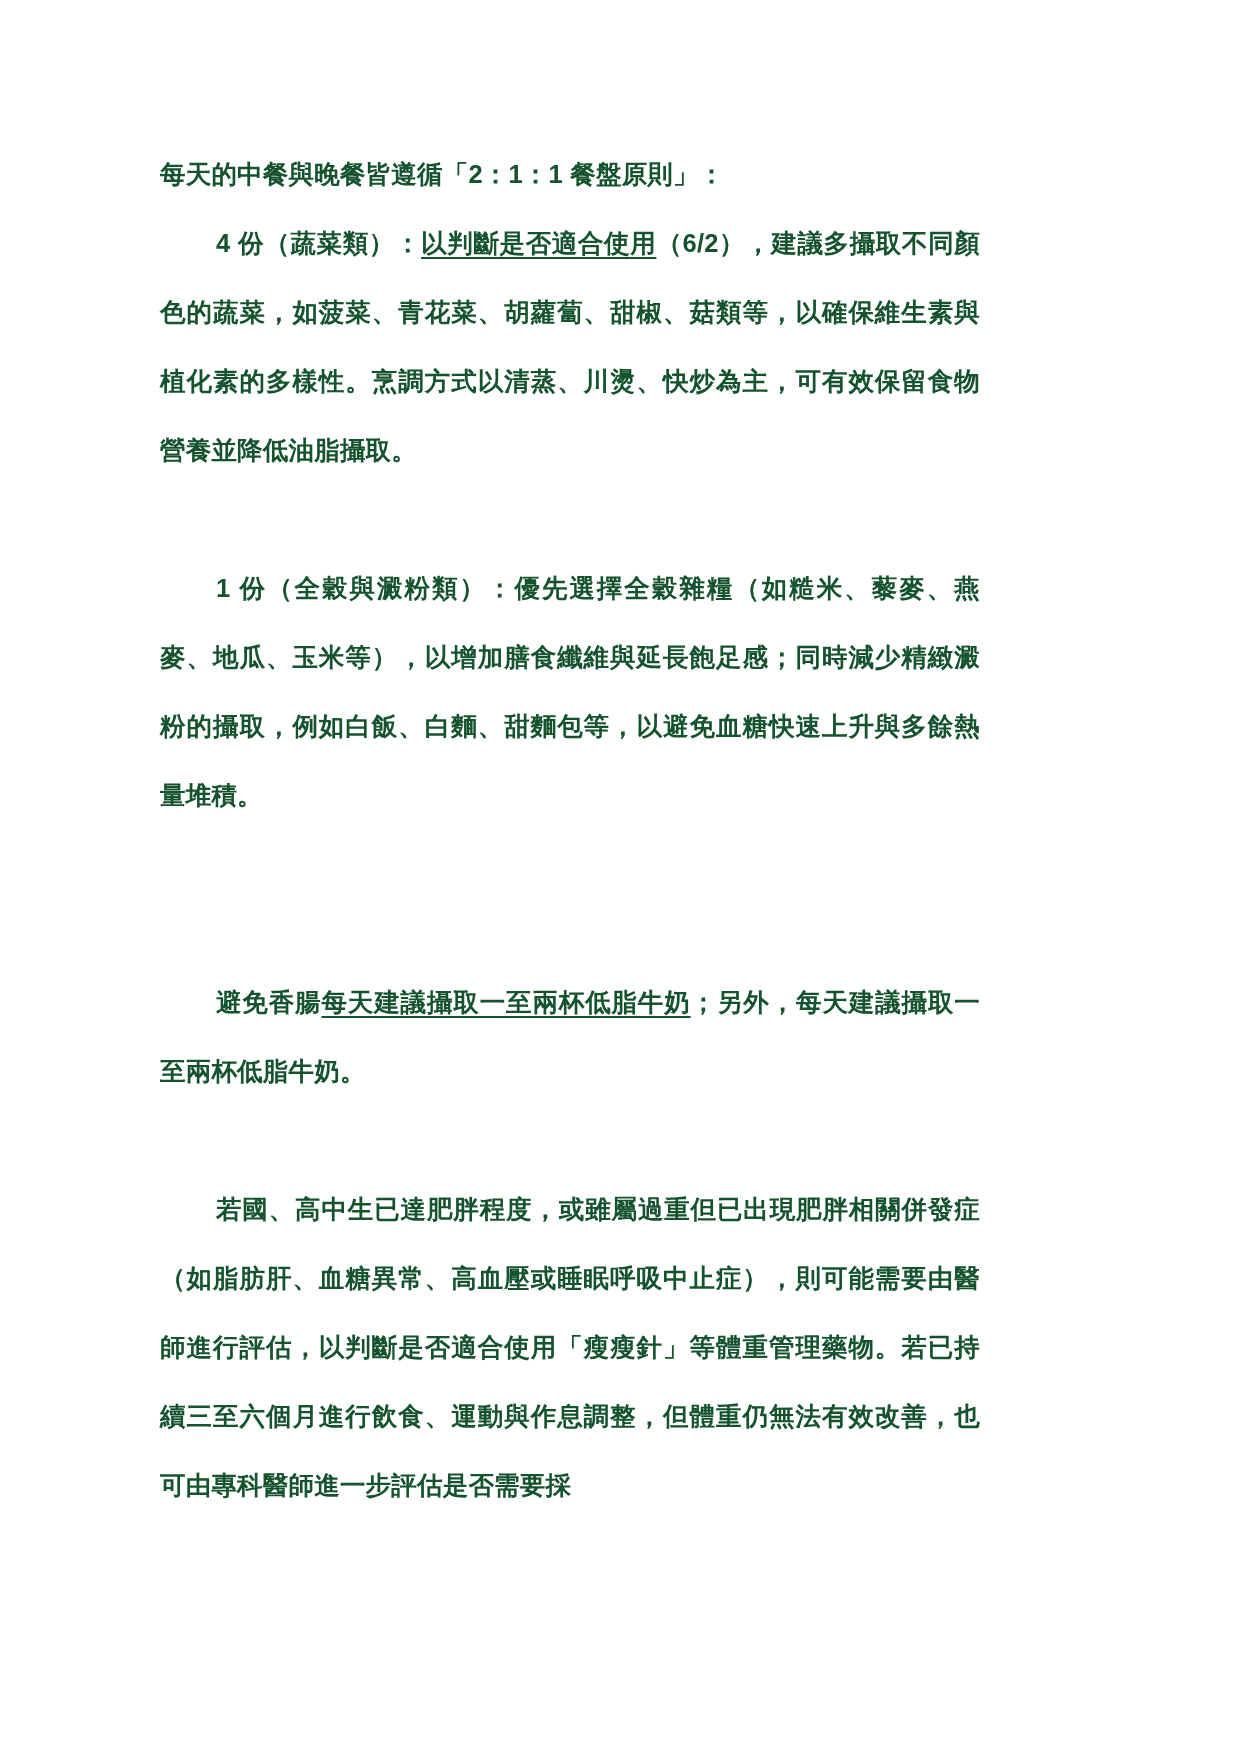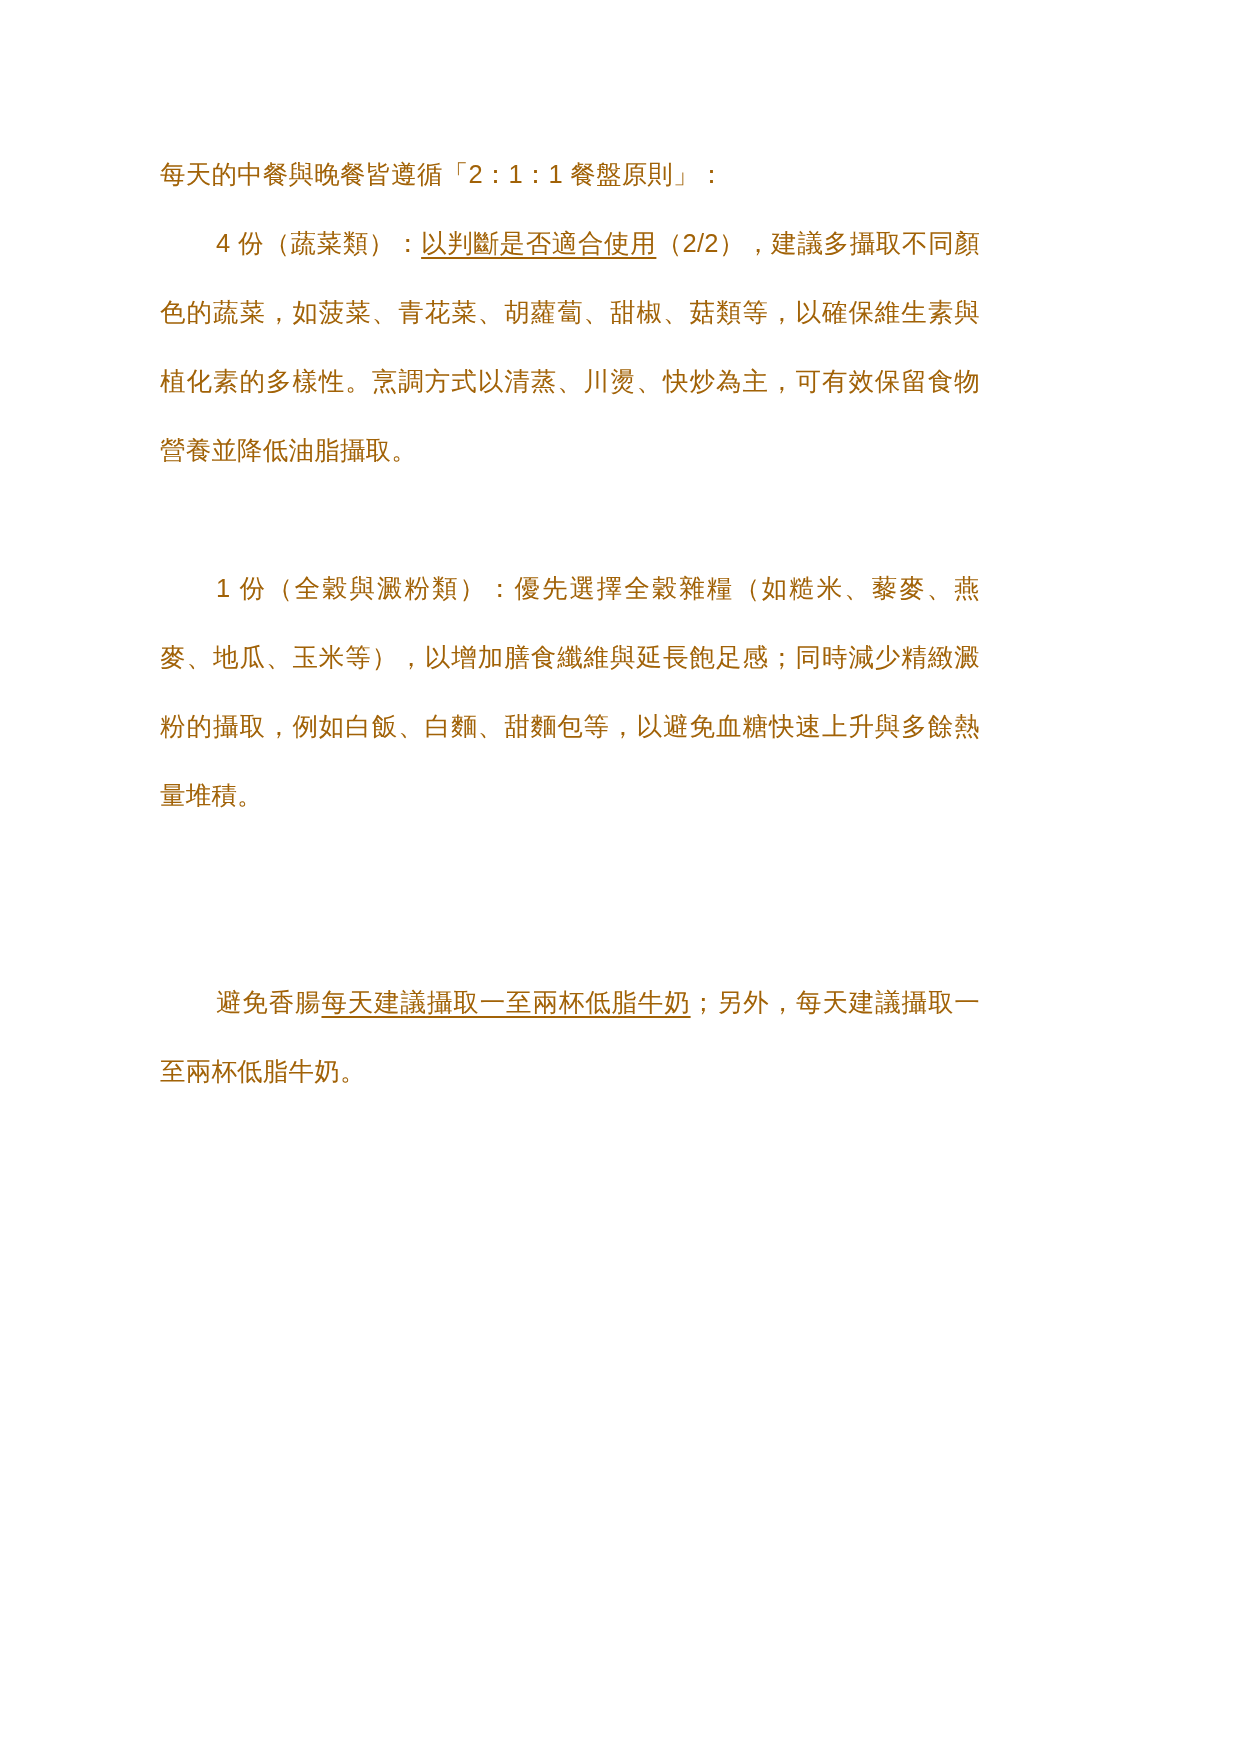--- a/index.html
+++ b/index.html
@@ -25,22 +25,22 @@
     top: 140px;
     width: 820px;
   }
   p.para {
     margin: 0 0 0 0;
     font-size: 25.5px;
     line-height: 69px;
     text-align: justify;
     text-justify: inter-ideograph;
     letter-spacing: 0.2px;
-    color: #a16207;
-    font-weight: 400;
+    color: #14532d;
+    font-weight: 700;
   }
   p.para.indent {
     text-indent: 56px;
   }
   p.spacer {
     margin: 0;
     height: 69px;
     font-size: 25.5px;
     line-height: 69px;
   }
@@ -54,35 +54,38 @@
 <body>
 
 <div class="page">
   <div class="content">
 
     <p class="para">
       <span>每天的中餐與晚餐皆遵循「2：1：1 餐盤原則」：</span>
     </p>
 
     <p class="para indent">
-      <span>4 份（蔬菜類）：</span><span class="u">以判斷是否適合使用</span><span>（2/2），建議多攝取不同顏色的蔬菜，如菠菜、青花菜、胡蘿蔔、甜椒、菇類等，以確保維生素與植化素的多樣性。烹調方式以清蒸、川燙、快炒為主，可有效保留食物營養並降低油脂攝取。</span>
+      <span>4 份（蔬菜類）：</span><span class="u">以判斷是否適合使用</span><span>（6/2），建議多攝取不同顏色的蔬菜，如菠菜、青花菜、胡蘿蔔、甜椒、菇類等，以確保維生素與植化素的多樣性。烹調方式以清蒸、川燙、快炒為主，可有效保留食物營養並降低油脂攝取。</span>
     </p>
 
     <p class="spacer">&nbsp;</p>
 
     <p class="para indent">
       <span>1 份（全穀與澱粉類）：優先選擇全穀雜糧（如糙米、藜麥、燕麥、地瓜、玉米等），以增加膳食纖維與延長飽足感；同時減少精緻澱粉的攝取，例如白飯、白麵、甜麵包等，以避免血糖快速上升與多餘熱量堆積。</span>
     </p>
 
     <p class="spacer">&nbsp;</p>
 
 
     <p class="spacer">&nbsp;</p>
 
     <p class="para indent">
       <span>避免香腸</span><span class="u">每天建議攝取一至兩杯低脂牛奶</span><span>；另外，每天建議攝取一至兩杯低脂牛奶。</span>
     </p>
 
     <p class="spacer">&nbsp;</p>
 
+    <p class="para indent">
+      <span>若國、高中生已達肥胖程度，或雖屬過重但已出現肥胖相關併發症（如脂肪肝、血糖異常、高血壓或睡眠呼吸中止症），則可能需要由醫師進行評估，以判斷是否適合使用「瘦瘦針」等體重管理藥物。若已持續三至六個月進行飲食、運動與作息調整，但體重仍無法有效改善，也可由專科醫師進一步評估是否需要採</span>
+    </p>
 
   </div>
 </div>
 
 </body></html>

